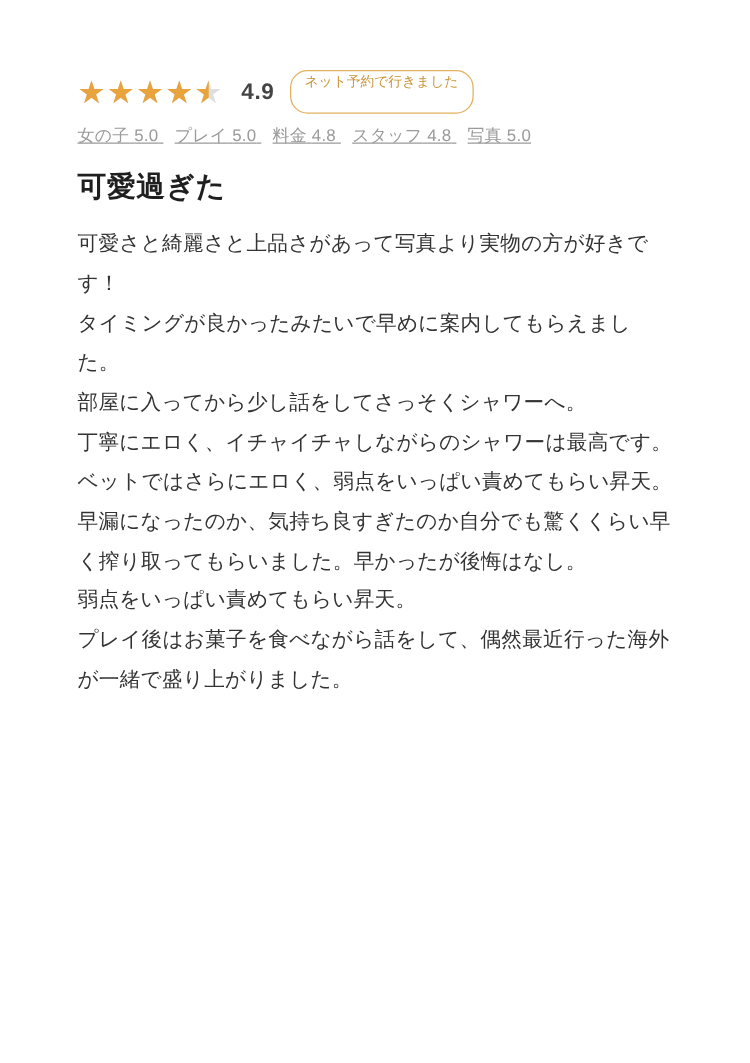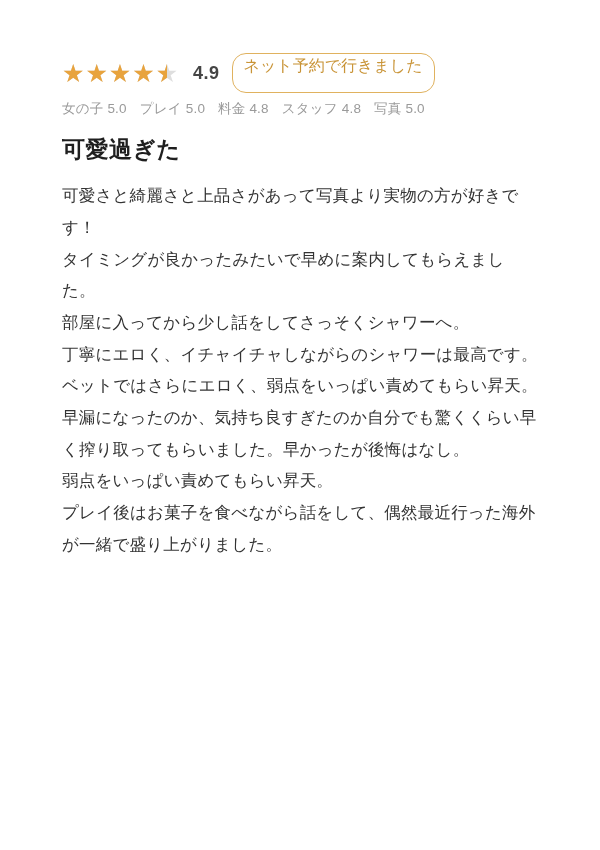--- a/index.html
+++ b/index.html
@@ -53,37 +53,38 @@
     font-size: 18px;
     font-weight: bold;
     color: #444444;
     margin-left: 4px;
     letter-spacing: 0.5px;
   }
   .badge {
     border: 1px solid #e0b25f;
     color: #c99437;
     border-radius: 14px;
-    font-size: 16px;
+    font-size: 11px;
     padding: 4px 11px 18px 11px;
     line-height: 1;
     white-space: nowrap;
     margin-left: 2px;
   }
 
   
   .subscores {
     margin-top: 12px;
     font-size: 13.5px;
     color: #9a9a9a;
     letter-spacing: 0.2px;
     white-space: nowrap;
   }
   .subscores .sub-item {
     margin-right: 9px;
+    text-decoration: underline;
   }
 
   
   .review-title {
     margin-top: 16px;
     font-size: 23px;
     font-weight: bold;
     color: #1f1f1f;
     letter-spacing: 0.5px;
   }

